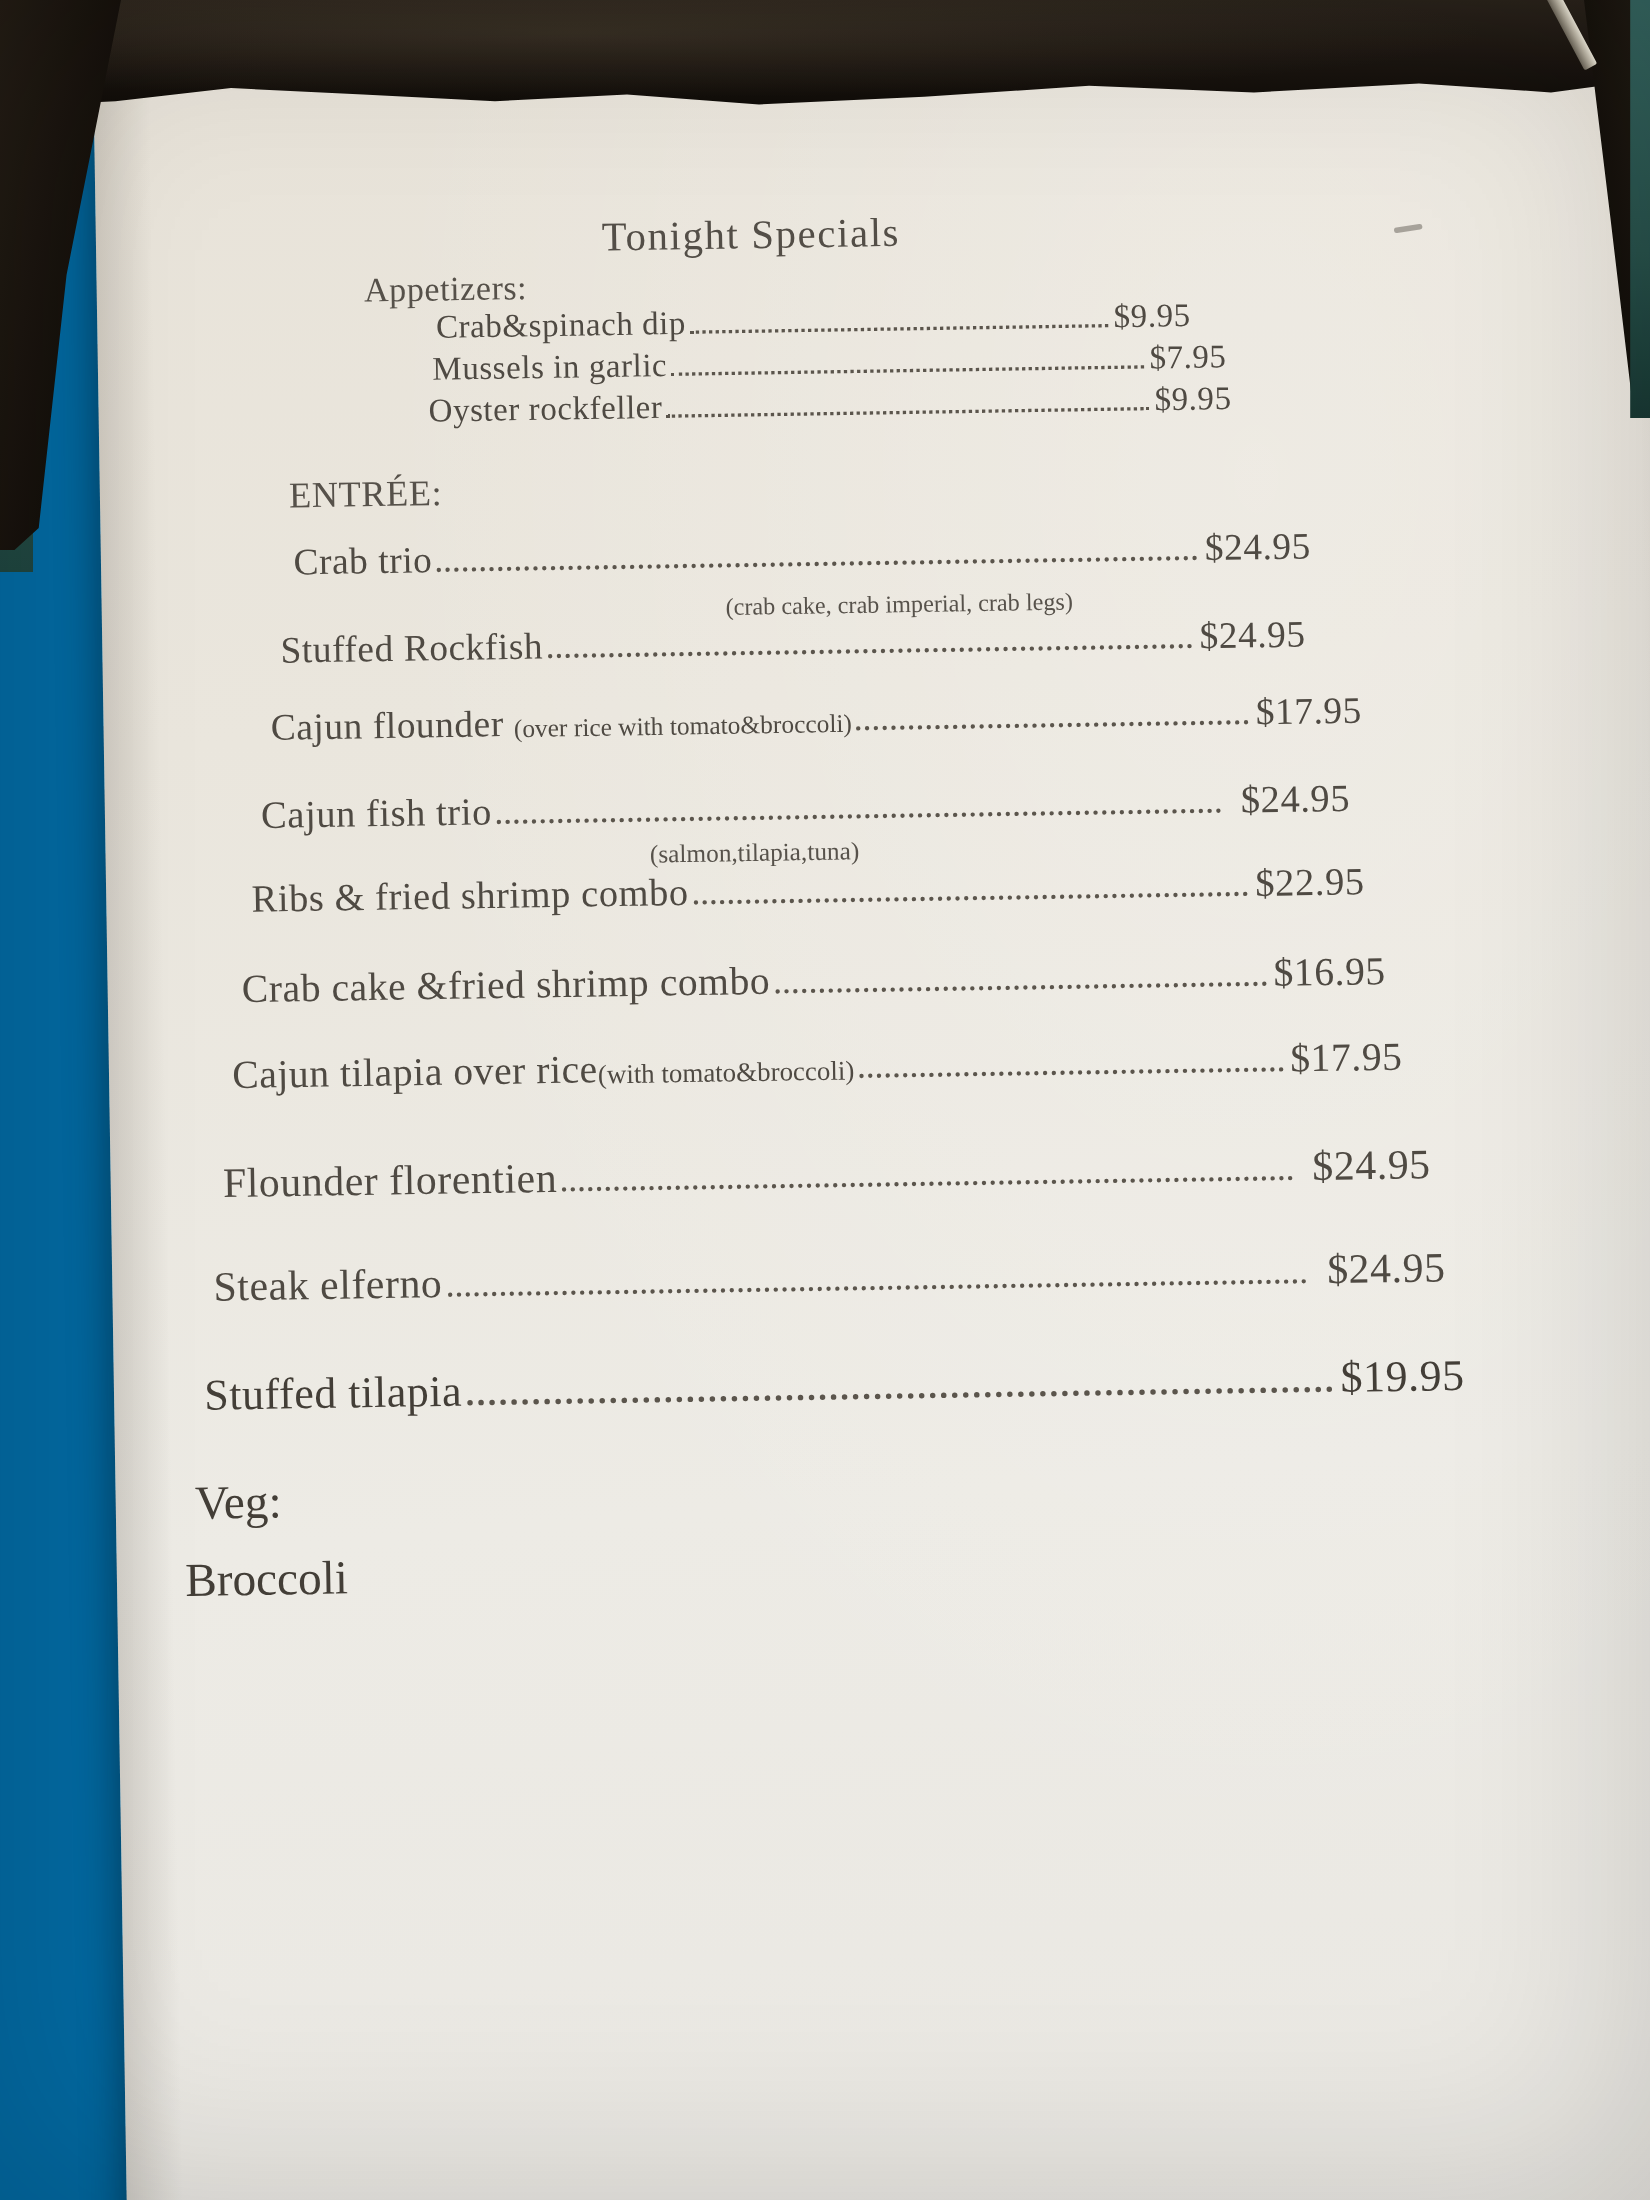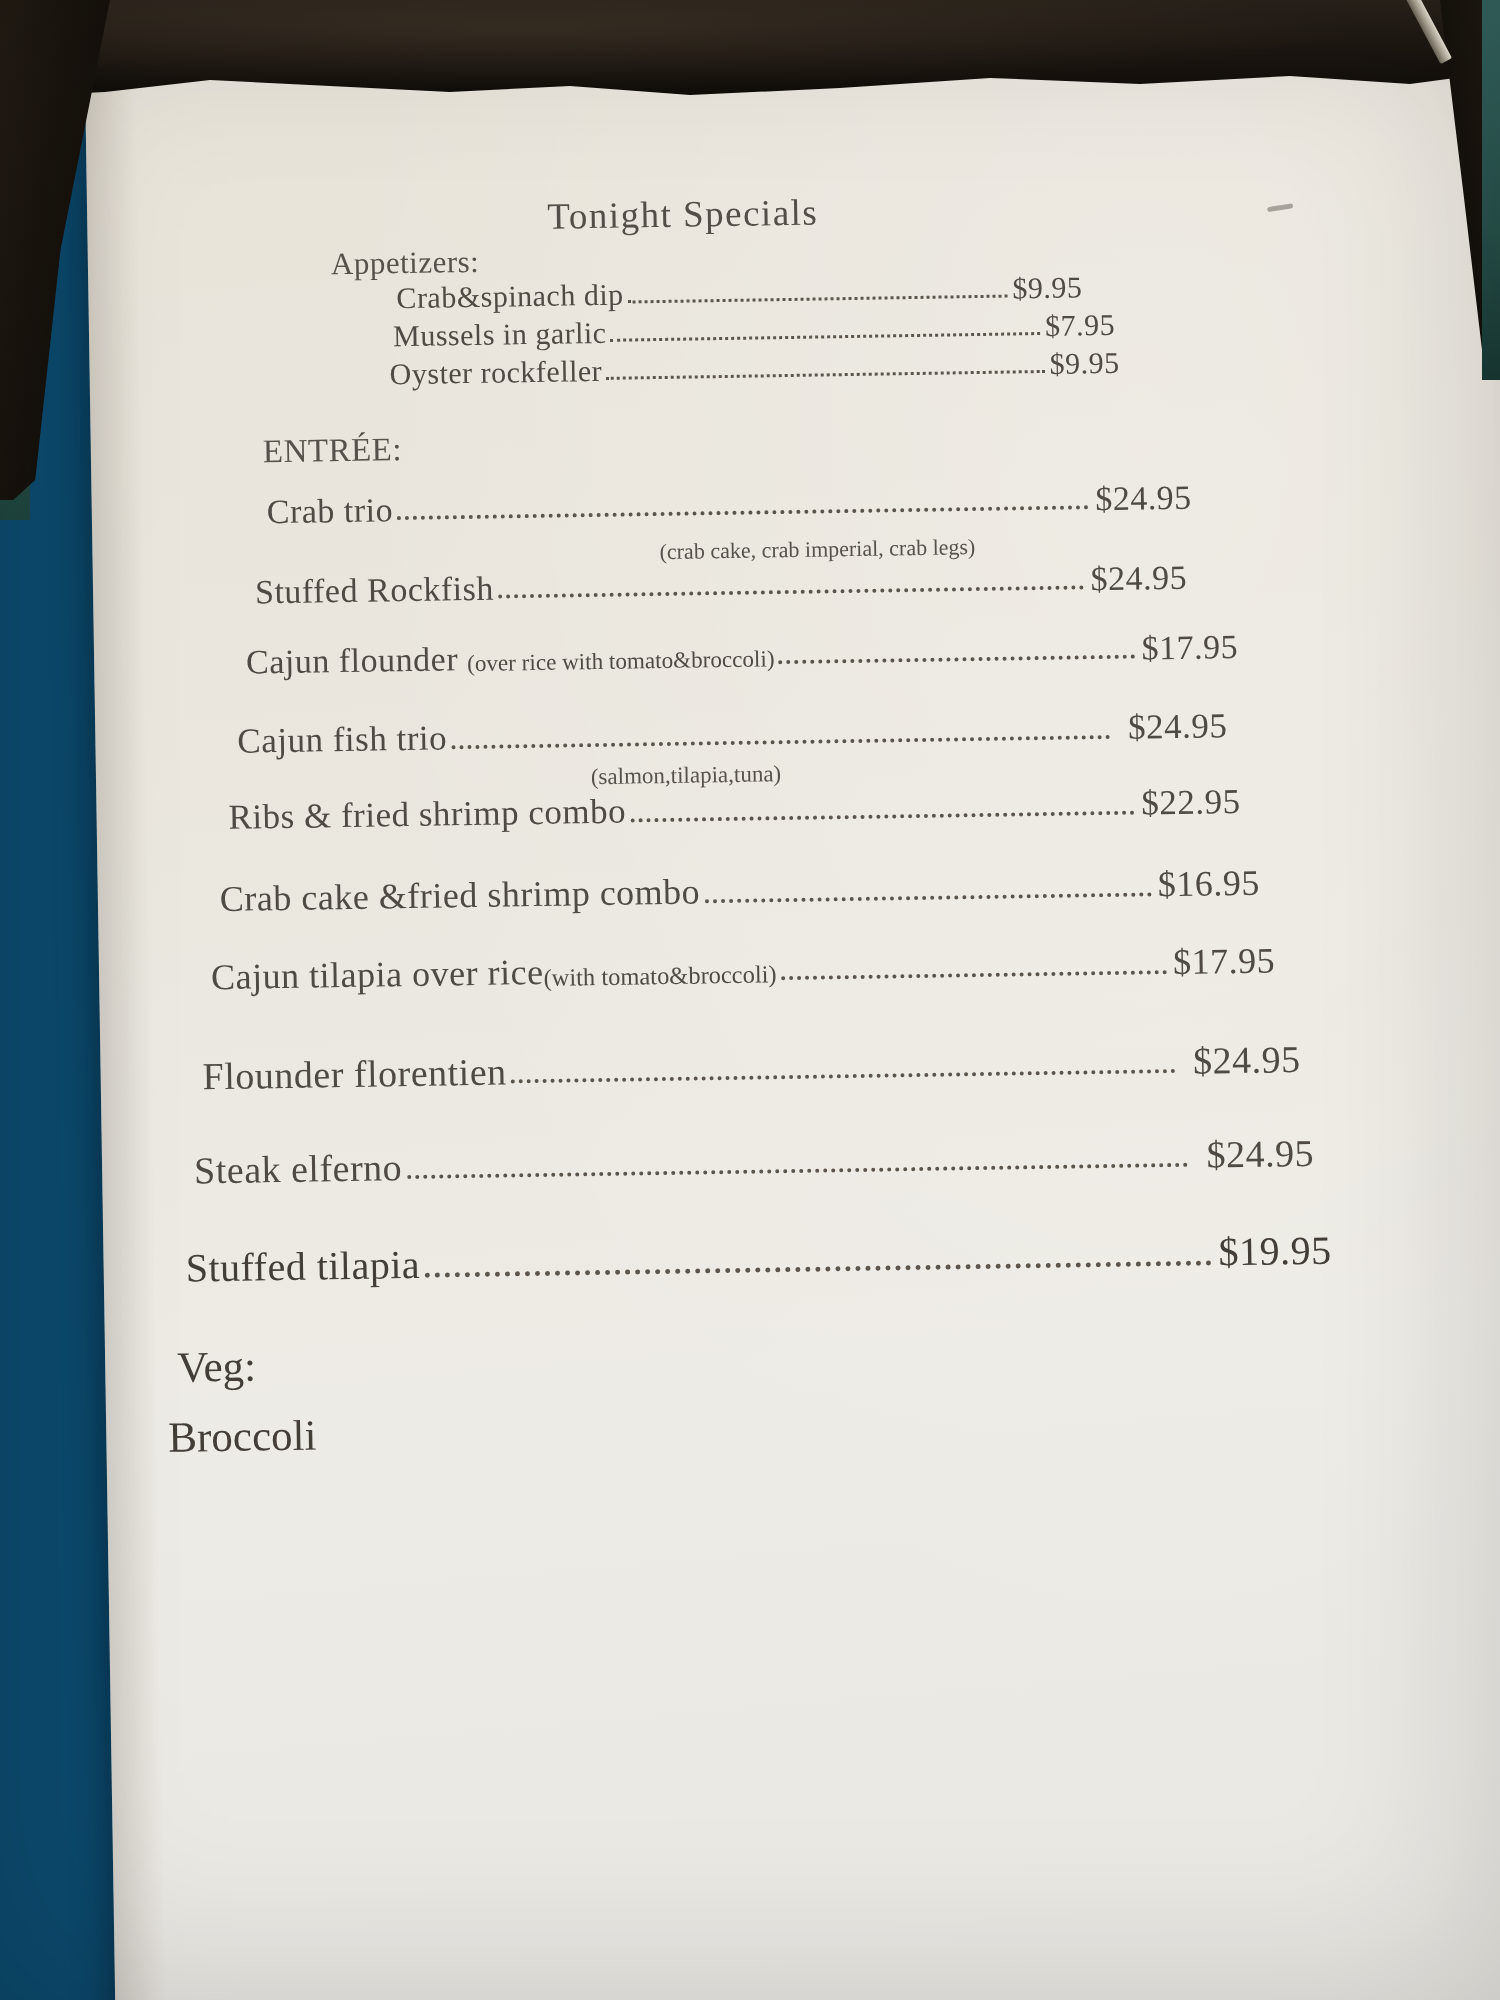--- a/index.html
+++ b/index.html
@@ -1,18 +1,18 @@
 <!DOCTYPE html>
 <html><head>
 <meta charset="utf-8">
 <style>
   html,body{margin:0;padding:0;background:#0e0c0a;}
   .stage{
     position:relative;width:1500px;height:2000px;overflow:hidden;
-    background:#0c4a6e;
+    background:#0369a1;
     font-family:"Liberation Serif","DejaVu Serif",serif;
   }
   
   .table-left{
     position:absolute;left:0;top:0;width:30px;height:520px;z-index:1;
     background:linear-gradient(180deg,#34655e 0%,#2c5a53 40%,#1f453f 100%);
   }
   .table-corner-tl{
     position:absolute;left:0;top:0;width:80px;height:46px;z-index:1;
     background:linear-gradient(115deg,#386a62 0%,#2c5a53 70%,#1d403a 100%);

